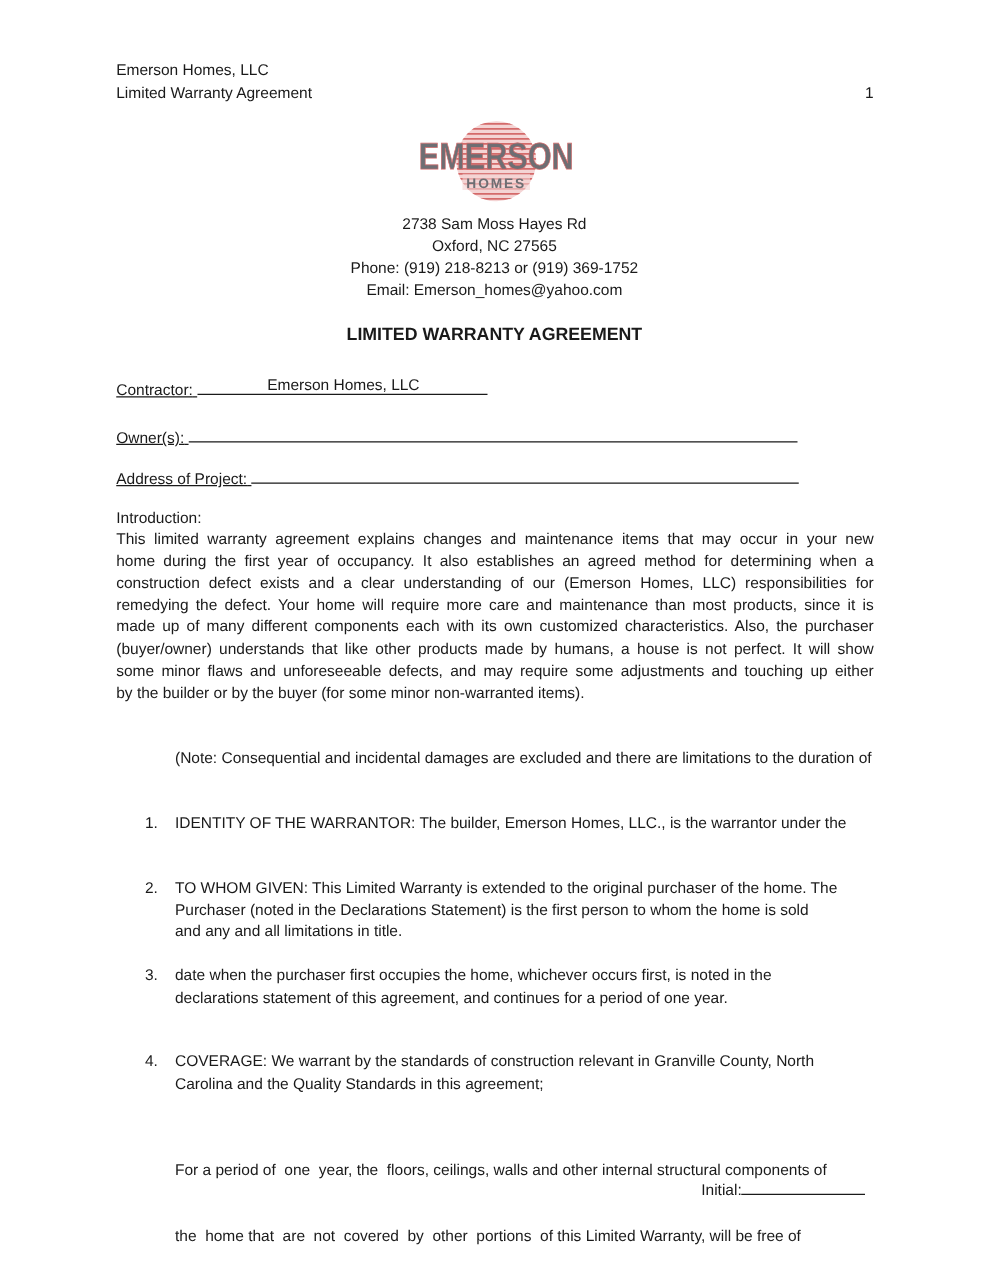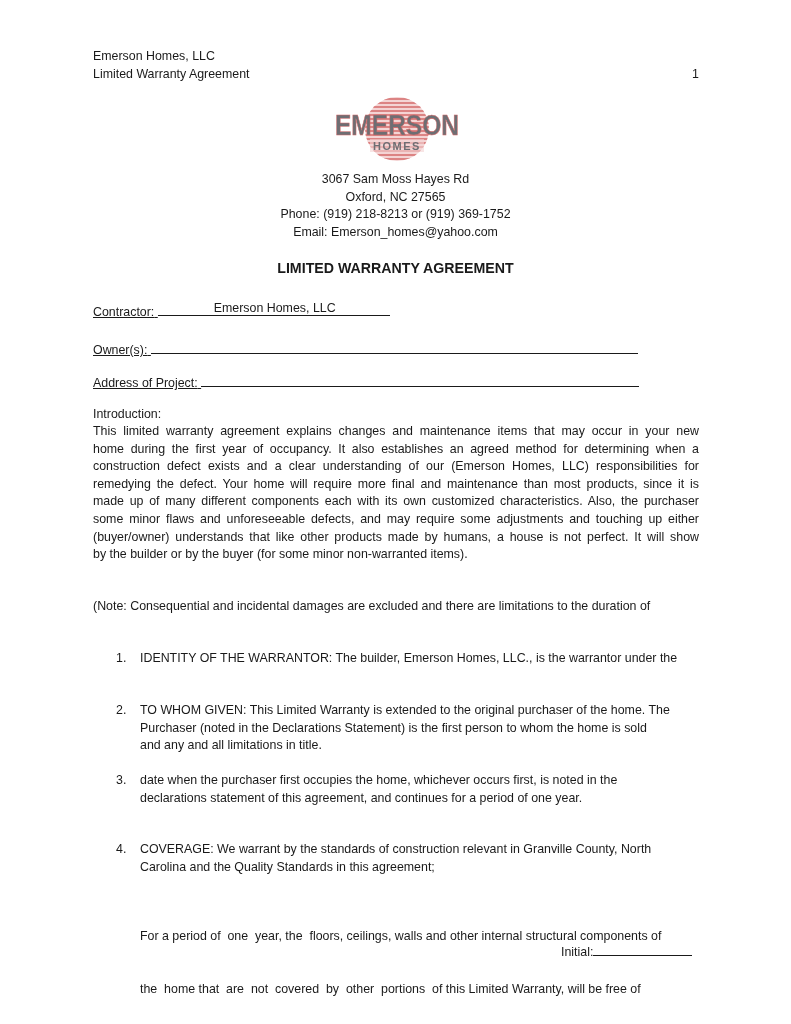--- a/index.html
+++ b/index.html
@@ -67,21 +67,21 @@
           <line x1="0" y1="63" x2="130" y2="63"></line>
       </g>
     </g>
     <text x="65" y="39" text-anchor="middle" font-family="Liberation Sans Narrow, Liberation Sans, sans-serif" font-weight="bold" font-size="30" fill="#6e6e73" stroke="#d46a6a" stroke-width="0.6" textLength="124" lengthAdjust="spacingAndGlyphs">EMERSON</text>
     <rect x="38" y="43" width="54" height="13" fill="#f4d4d4" opacity="0.6"></rect>
     <text x="65" y="54" text-anchor="middle" font-family="Liberation Sans, sans-serif" font-weight="bold" font-size="11" fill="#6e6e73" letter-spacing="1.5">HOMES</text>
   </svg>
 </div>
 
 <div class="abs contact">
-  <div>3067 Sam Moss Hayes Rd</div>
+  <div>2738 Sam Moss Hayes Rd</div>
   <div>Oxford, NC 27565</div>
   <div>Phone: (919) 218-8213 or (919) 369-1752</div>
   <div>Email: Emerson_homes@yahoo.com</div>
 </div>
 
 <div class="abs title">LIMITED WARRANTY AGREEMENT</div>
 
 <div class="abs field" style="top:302px;">
   <span>Contractor:</span>
   <span class="line" style="width:232px; position:relative;">
@@ -98,28 +98,28 @@
   <span>Address of Project:</span>
   <span class="line" style="width:438px;"></span>
 </div>
 
 <div class="abs para left" style="top:406px;">Introduction:</div>
 
 <div class="abs para" style="top:423px;">
   <div style="text-align:justify;text-align-last:justify;">This limited warranty agreement explains changes and maintenance items that may occur in your new</div>
   <div style="text-align:justify;text-align-last:justify;">home during the first year of occupancy. It also establishes an agreed method for determining when a</div>
   <div style="text-align:justify;text-align-last:justify;">construction defect exists and a clear understanding of our (Emerson Homes, LLC) responsibilities for</div>
-  <div style="text-align:justify;text-align-last:justify;">remedying the defect.  Your home will require more final and maintenance than most products, since it is</div>
+  <div style="text-align:justify;text-align-last:justify;">remedying the defect.  Your home will require more care and maintenance than most products, since it is</div>
   <div style="text-align:justify;text-align-last:justify;">made up of many different components each with its own customized characteristics.  Also, the purchaser</div>
+  <div style="text-align:justify;text-align-last:justify;">(buyer/owner) understands that like other products made by humans, a house is not perfect.  It will show</div>
   <div style="text-align:justify;text-align-last:justify;">some minor flaws and unforeseeable defects, and may require some adjustments and touching up either</div>
-  <div style="text-align:justify;text-align-last:justify;">(buyer/owner) understands that like other products made by humans, a house is not perfect.  It will show</div>
   <div>by the builder or by the buyer (for some minor non-warranted items).</div>
 </div>
 
-<div class="abs para left" style="top:598px;">
+<div class="abs para left" style="top:598px;margin-left:47px;">
   <div>(Note: Consequential and incidental damages are excluded and there are limitations to the duration of</div>
 </div>
 
 <div class="abs item" style="top:650px;">
   <span class="num">1.</span>
   <div class="txt">
     <div>IDENTITY OF THE WARRANTOR: The builder, Emerson Homes, LLC., is the warrantor under the</div>
   </div>
 </div>
 

